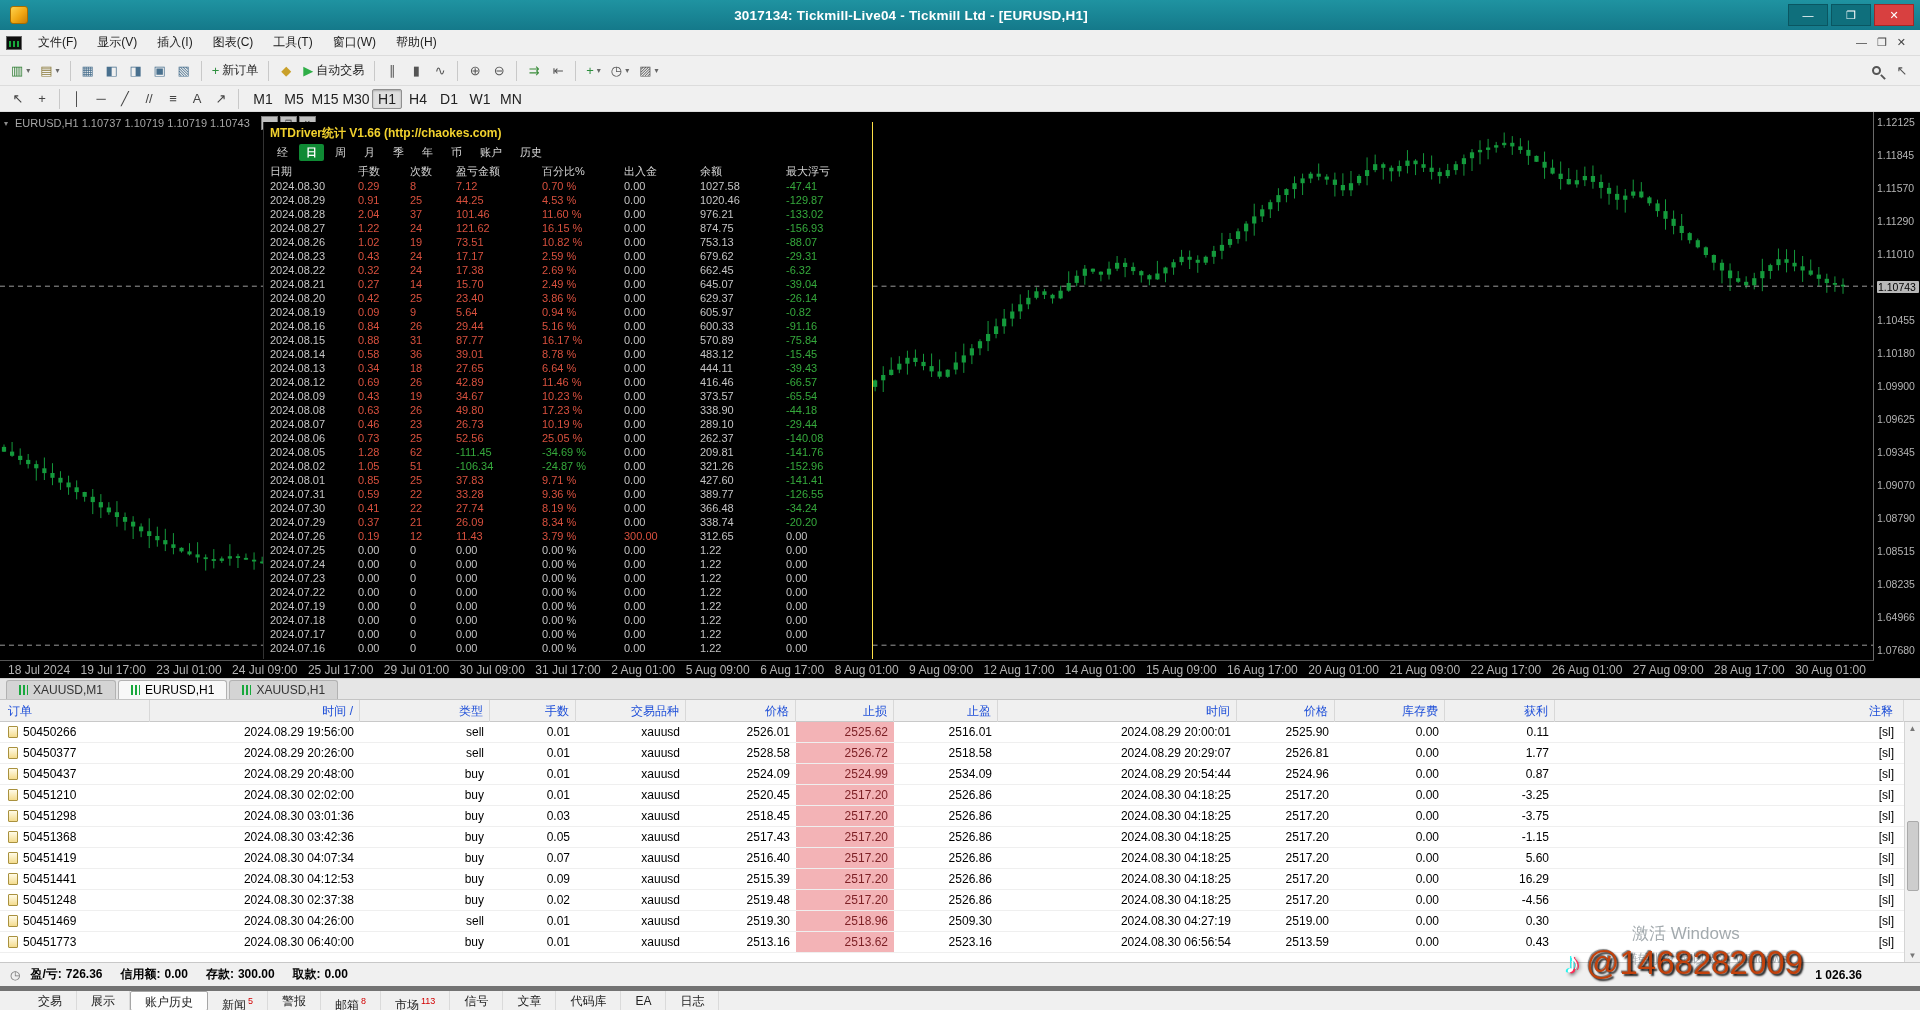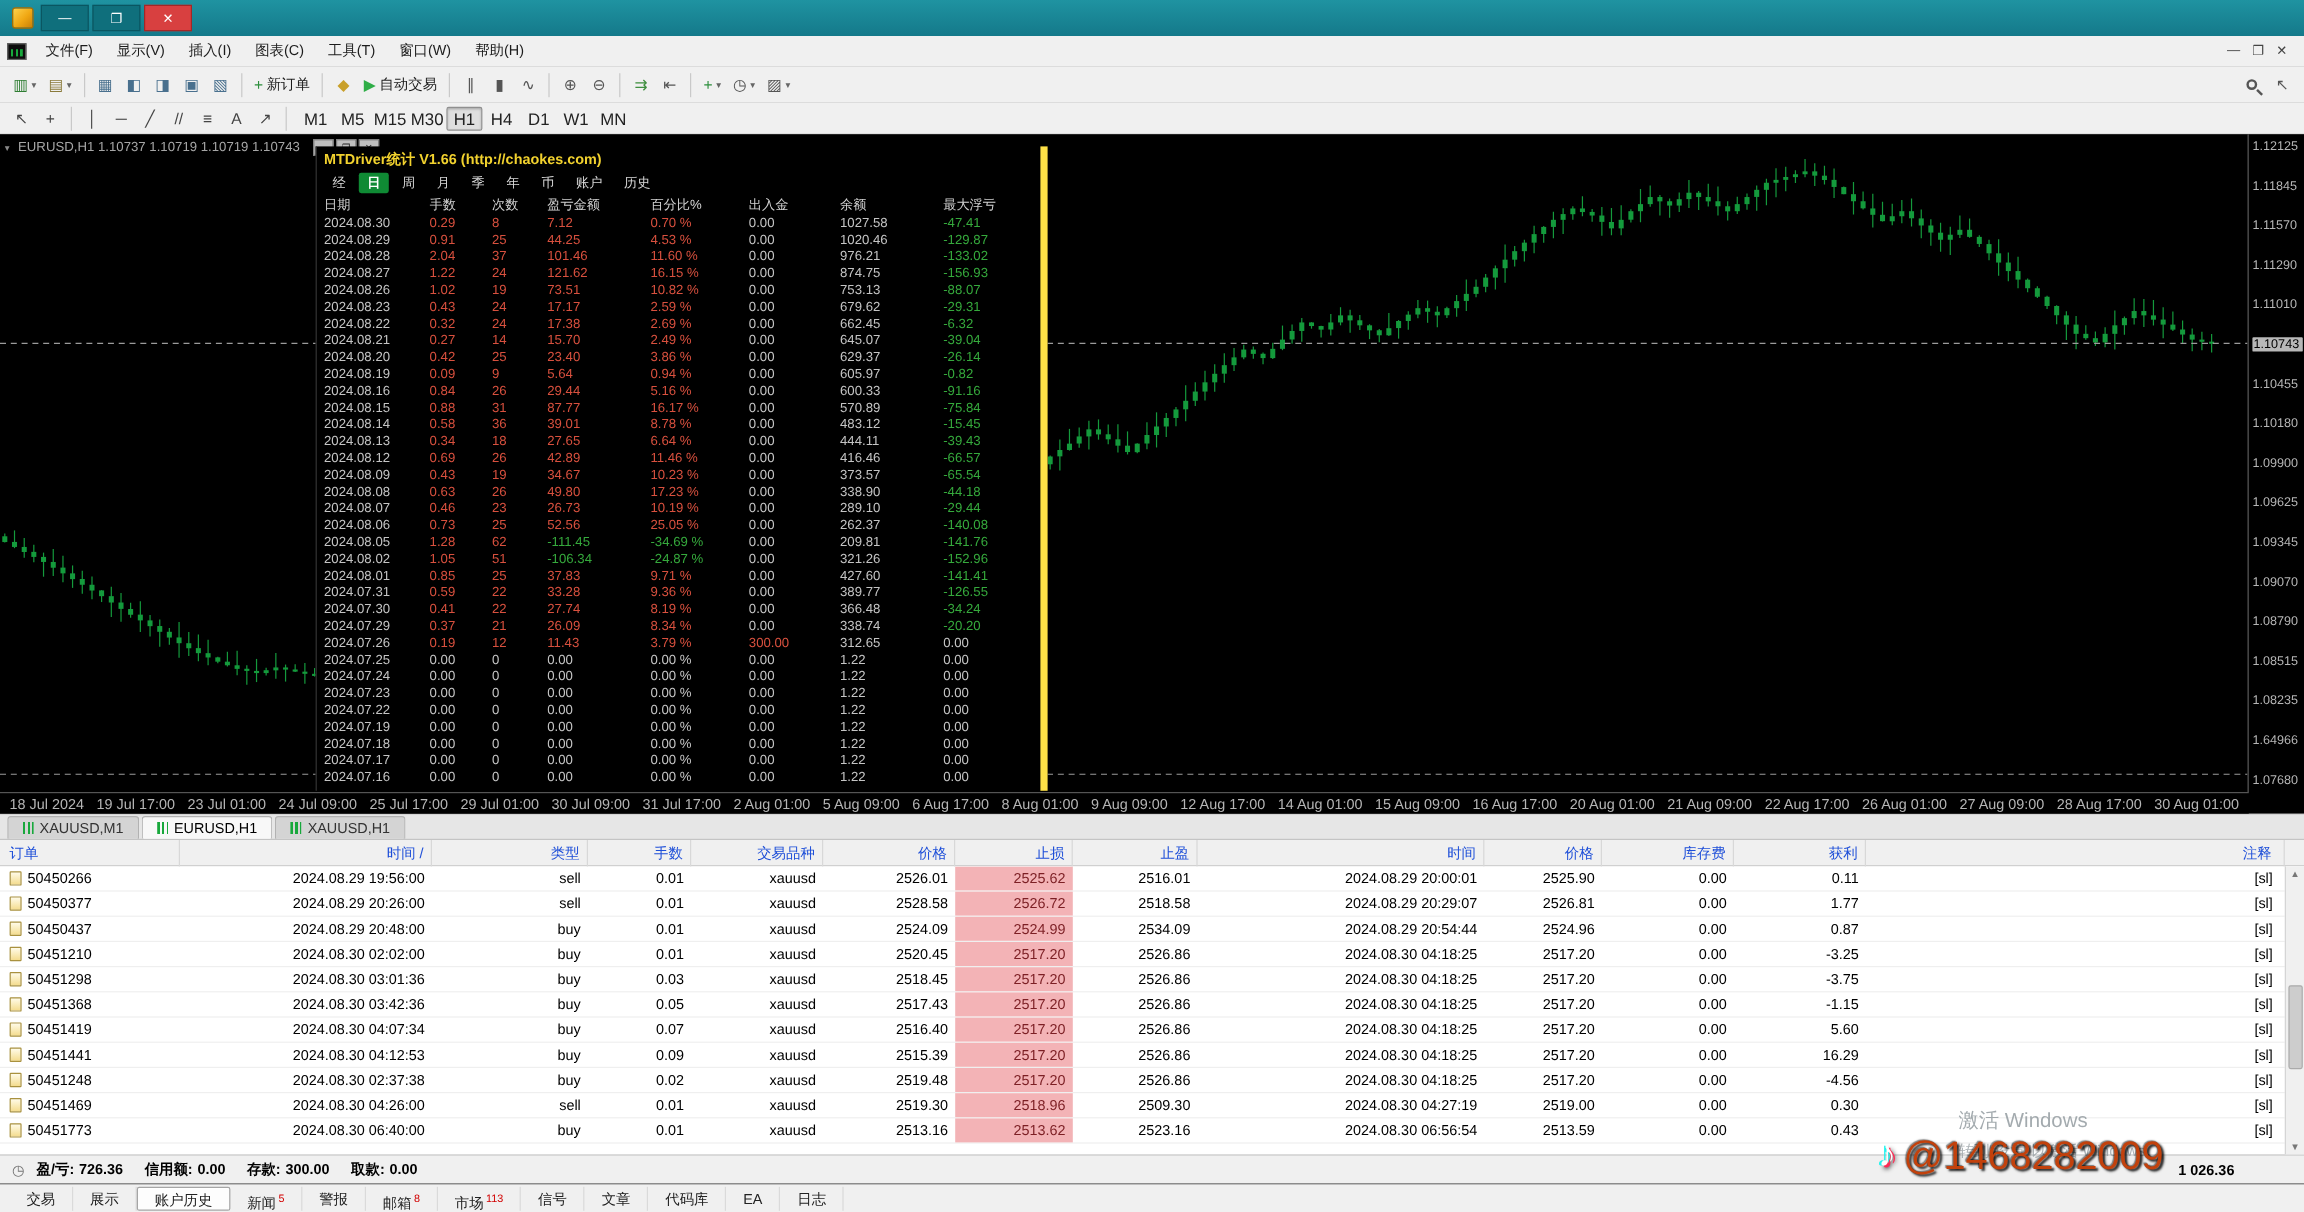--- a/index.html
+++ b/index.html
@@ -45,21 +45,21 @@
 .cap-caret{font-size:8px;color:#8a8a8a}
 .cap-btns{display:flex;gap:2px;margin-left:4px}
 .cap-btn{width:17px;height:14px;background:#bfbfbf;border:1px solid #7d7d7d;color:#222;font-size:8px;display:flex;align-items:center;justify-content:center}
 .price-scale{position:absolute;top:0;right:0;bottom:18px;width:46px;background:#000;display:flex;flex-direction:column;justify-content:space-between;padding:4px 1px 4px 3px;z-index:2}
 .ps-label{color:#b5b5b5;font-size:10.5px;line-height:12px}
 .ps-current{background:#b8b8b8;color:#000;border-radius:1px;padding:0 1px}
 .time-axis{position:absolute;left:0;right:46px;bottom:0;height:18px;background:#000;border-top:1px solid #555;display:flex;justify-content:space-between;align-items:center;padding:0 8px;z-index:2}
 .ta-label{color:#b5b5b5;font-size:12px;white-space:nowrap}
 
 
-.stats-panel{position:absolute;left:263px;top:10px;width:610px;height:537px;background:#000;border-left:1px solid #333;border-right:6px solid #fde047;z-index:4;padding:2px 6px;overflow:hidden}
+.stats-panel{position:absolute;left:263px;top:10px;width:610px;height:537px;background:#000;border-left:1px solid #333;border-right:1px solid #fde047;z-index:4;padding:2px 6px;overflow:hidden}
 .sp-title{color:#f2d22e;font-weight:bold;font-size:12px;height:18px;line-height:18px}
 .sp-tabs{height:18px;display:flex;align-items:center;gap:4px;margin:1px 0 2px}
 .sp-tab{color:#d8d8d8;font-size:11px;padding:1px 7px;border-radius:2px}
 .sp-tab.active{background:#0f8a34;color:#fff;font-weight:bold}
 .sp-header,.sp-row{display:grid;grid-template-columns:86px 50px 44px 84px 80px 74px 84px 86px;column-gap:2px}
 .sp-header{height:16px;line-height:16px}
 .sp-header .sp-cell{color:#d2d2d2;font-size:11px}
 .sp-row{height:14px;line-height:14px}
 .sp-cell{font-size:11px;white-space:nowrap;overflow:hidden}
 .s-date{color:#c4c4c4}
@@ -86,37 +86,38 @@
 .c12{flex:1;text-align:right;padding-right:10px}
 .sl-cell{background:#f3b3b6;color:#7c1f24}
 .doc-icon{width:10px;height:12px;display:inline-block;background:linear-gradient(#fffbe8,#f4dc8e);border:1px solid #a9913e;border-radius:1px}
 .t-scroll{position:absolute;right:0;top:22px;height:240px;width:16px;background:#f0f0f0;border-left:1px solid #d5d5d5;display:flex;flex-direction:column;align-items:center;justify-content:space-between;font-size:8px;color:#777;padding:2px 0}
 .t-thumb{width:12px;height:70px;background:#cdcdcd;border:1px solid #aaa;border-radius:2px;margin-top:28px}
 .status-bar{height:24px;background:#f0f0f0;border-top:1px solid #c8c8c8;display:flex;align-items:center;padding:0 10px;font-weight:bold}
 .st-icon{color:#777;margin-right:10px;font-weight:normal}
 .st-label{margin-right:4px}
 .st-val{margin-right:18px}
 .st-total{margin-left:auto;padding-right:48px}
-.bottom-tabs{height:24px;background:#f0f0f0;border-top:1px solid #737373;display:flex;align-items:center;padding:0 8px}
+.bottom-tabs{height:24px;background:#f0f0f0;border-top:5px solid #737373;display:flex;align-items:center;padding:0 24px}
 .b-tab{height:20px;line-height:20px;padding:0 14px;color:#222;font-size:12px;border-right:1px solid #dadada}
 .b-tab.active{background:#fdfdfd;border:1px solid #a5a5a5;border-radius:2px;box-shadow:inset 0 1px 0 #fff}
 .tab-badge{color:#d20000;font-size:9px;margin-left:2px}
 
 
 .wm-activate{position:absolute;left:1632px;top:922px;color:#8d969b;opacity:.8;font-size:17px;z-index:40;pointer-events:none}
 .wm-activate2{position:absolute;left:1632px;top:950px;color:#9aa2a6;opacity:.8;font-size:13px;z-index:40;pointer-events:none}
 .wm-handle{position:absolute;left:1565px;top:944px;z-index:41;display:flex;align-items:center;gap:6px;pointer-events:none}
 .wm-logo{font-size:30px;color:#fff;text-shadow:-2px 0 0 #25f4ee,2px 1px 0 #fe2c55,2px 2px 4px #000}
 .wm-text{font-size:33px;font-weight:normal;color:#c2410c;text-shadow:2px 2px 2px rgba(0,0,0,.9),-1px -1px 1px rgba(0,0,0,.5)}
 </style>
 </head>
 <body>
 
 <div class="titlebar">
   <span class="app-icon"></span>
+  <span class="tb-title">3017134: Tickmill-Live04 - Tickmill Ltd - [EURUSD,H1]</span>
   <span class="win-btns">
     <span class="win-btn">—</span>
     <span class="win-btn">❐</span>
     <span class="win-btn close">✕</span>
   </span>
 </div>
 
 <div class="menubar">
   <span class="menu-chart-ico"></span>
   <span id="menu-items"><span class="menu-item">文件(F)</span><span class="menu-item">显示(V)</span><span class="menu-item">插入(I)</span><span class="menu-item">图表(C)</span><span class="menu-item">工具(T)</span><span class="menu-item">窗口(W)</span><span class="menu-item">帮助(H)</span></span>

